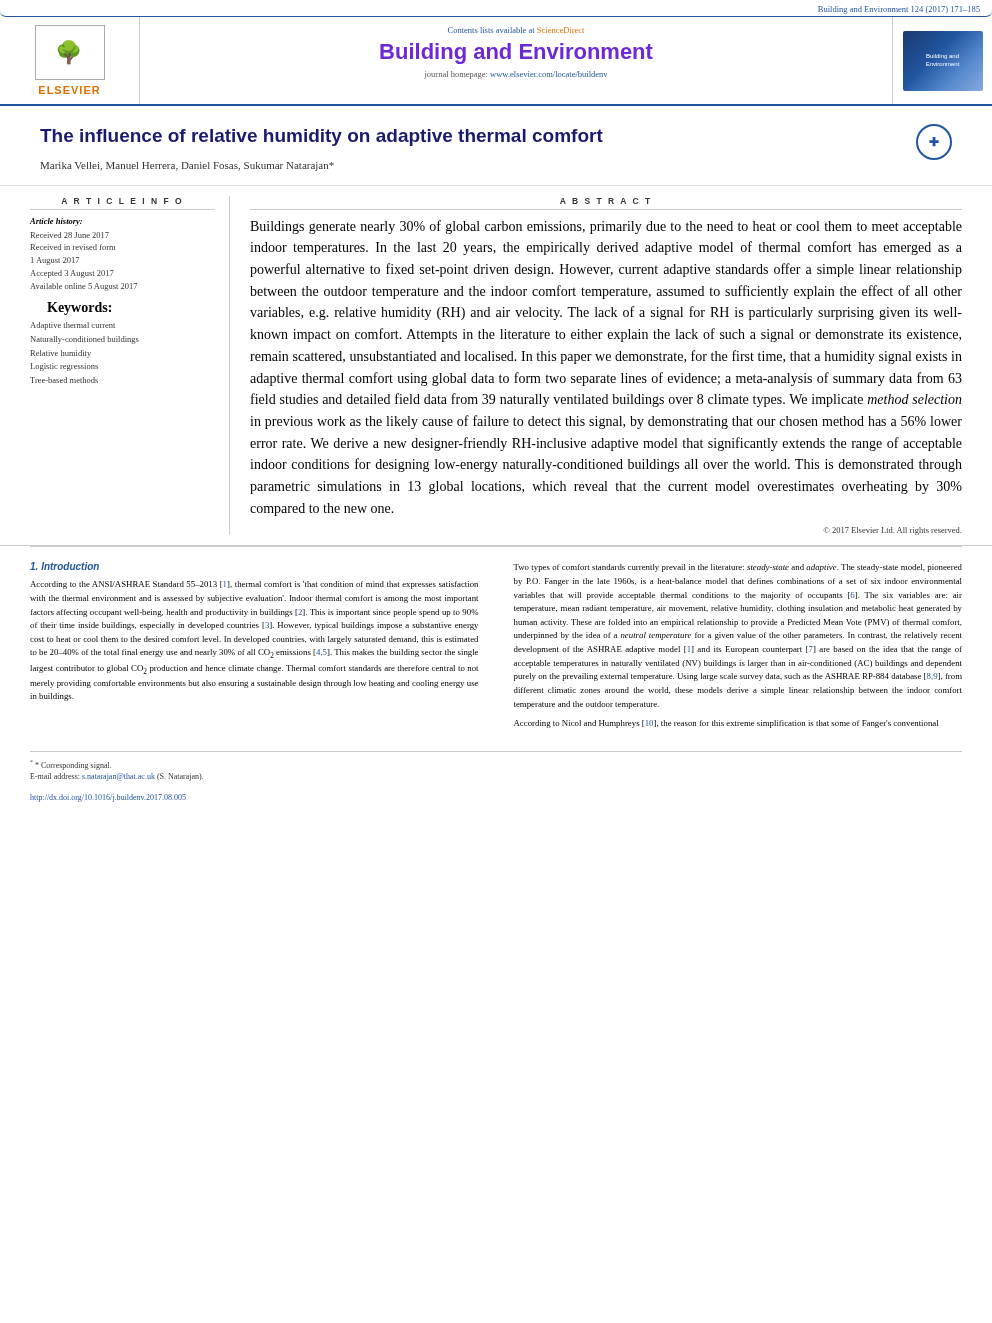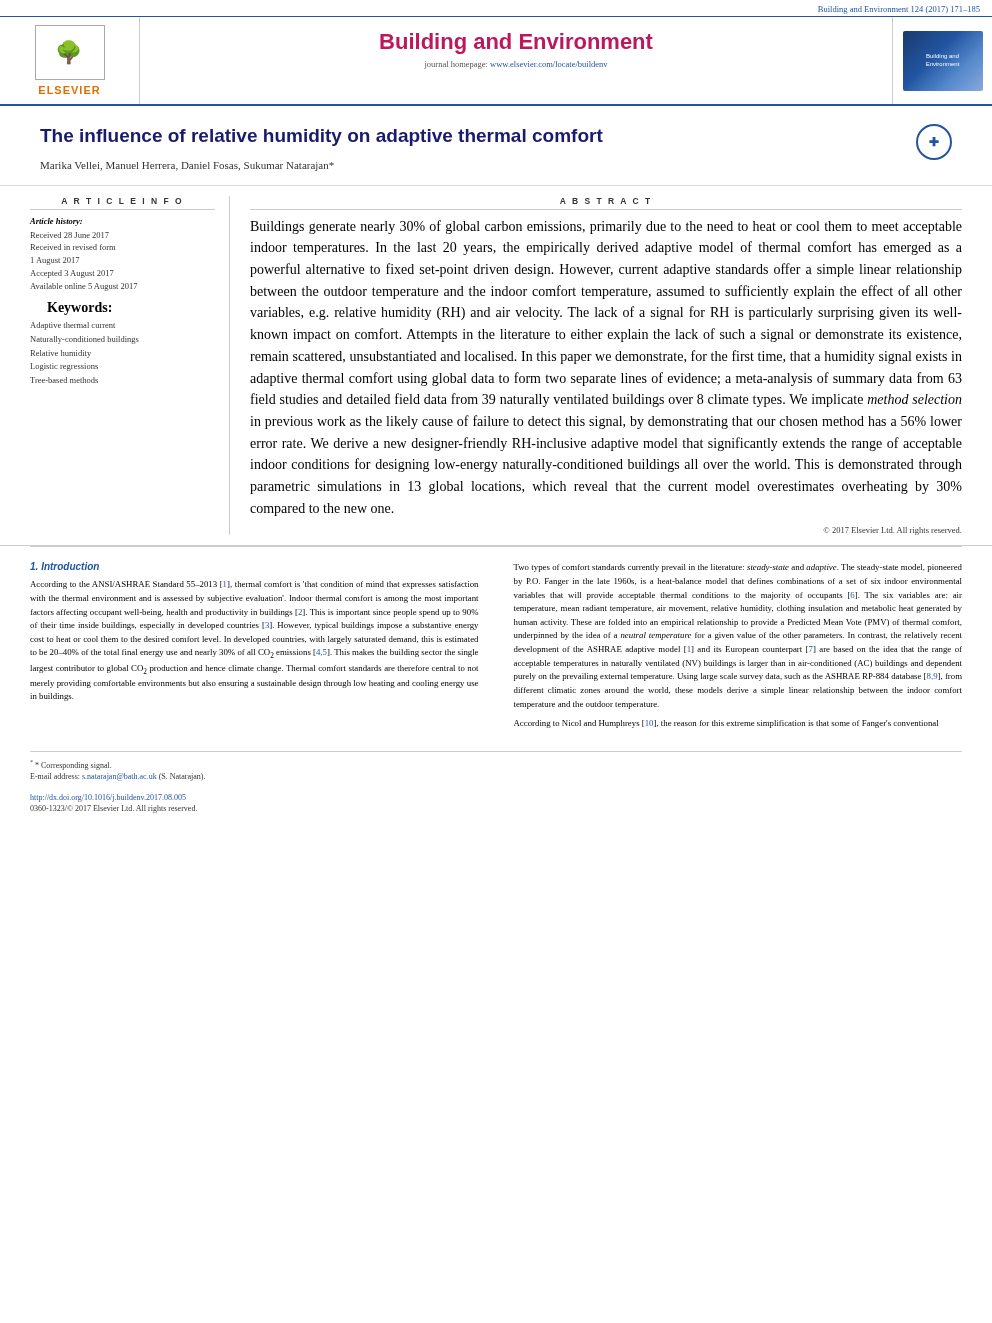--- a/index.html
+++ b/index.html
@@ -12,20 +12,21 @@
       min-height: 1323px;
     }
 
     
     .top-ref-bar {
       text-align: right;
       padding: 4px 12px 2px 12px;
       font-size: 8.5px;
       color: #2155a0;
       border-bottom: 1px solid #2155a0;
+      border-radius: 6px;
     }
 
     
     .journal-header {
       display: flex;
       align-items: stretch;
       border-bottom: 2px solid #2155a0;
       margin-bottom: 0;
     }
     .journal-header-left {
@@ -68,21 +69,21 @@
     }
     .sciencedirect-link {
       font-size: 8.5px;
       color: #2155a0;
       margin-bottom: 4px;
     }
     .sciencedirect-link a { color: #e07000; text-decoration: none; }
     .journal-title-main {
       font-size: 22px;
       font-family: Arial, sans-serif;
-      color: #be185d;
+      color: #6d28d9;
       font-weight: bold;
       margin: 4px 0;
     }
     .journal-homepage {
       font-size: 8.5px;
       color: #555;
       margin-top: 4px;
     }
     .journal-homepage a { color: #2155a0; text-decoration: none; }
     .journal-header-right {
@@ -290,20 +291,24 @@
 <div class="journal-header">
   <div class="journal-header-left">
     <div class="elsevier-logo">
       <div class="logo-box">
         <div class="logo-tree">🌳</div>
       </div>
       <div class="logo-text">ELSEVIER</div>
     </div>
   </div>
   <div class="journal-header-center">
+    <div class="sciencedirect-link">
+      <span>Contents lists available at</span>
+      <a href="#">ScienceDirect</a>
+    </div>
     <div class="journal-title-main">Building and Environment</div>
     <div class="journal-homepage">
       <span>journal homepage:</span>
       <a href="#">www.elsevier.com/locate/buildenv</a>
     </div>
   </div>
   <div class="journal-header-right">
     <div class="journal-logo-small">
       <div style="font-size:6px;line-height:1.3;">Building and<br>Environment</div>
     </div>
@@ -371,21 +376,20 @@
     </div>
   </div>
 </div>
 
 <div class="footnote-area">
   <div class="footnote-text">
     <sup>*</sup> <span>* Corresponding signal.</span>
   </div>
   <div class="footnote-text">
     <span>E-mail address:</span>
-    <a href="#">s.natarajan@bath.ac.uk</a>
+    <a href="#">s.natarajan@that.ac.uk</a>
     <span> (S. Natarajan).</span>
   </div>
 </div>
 
 <div class="bottom-bar">
   <a href="#" class="doi-link">http://dx.doi.org/10.1016/j.buildenv.2017.08.005</a>
-  <span class="issn-text">0360-1323/© 2017 Elsevier Ltd. All rights reserved.</span>
 </div>
 
 </body></html>

